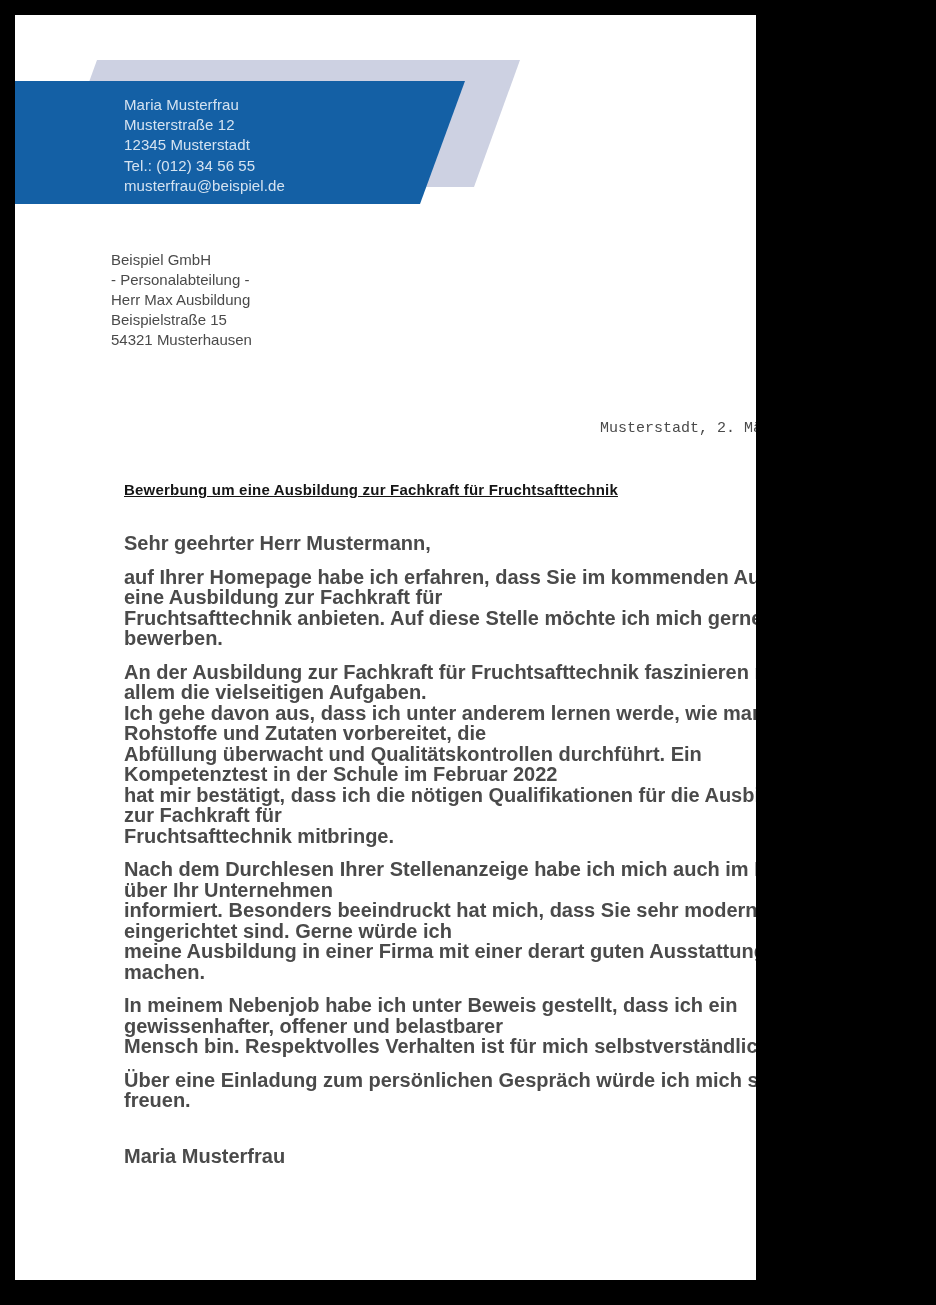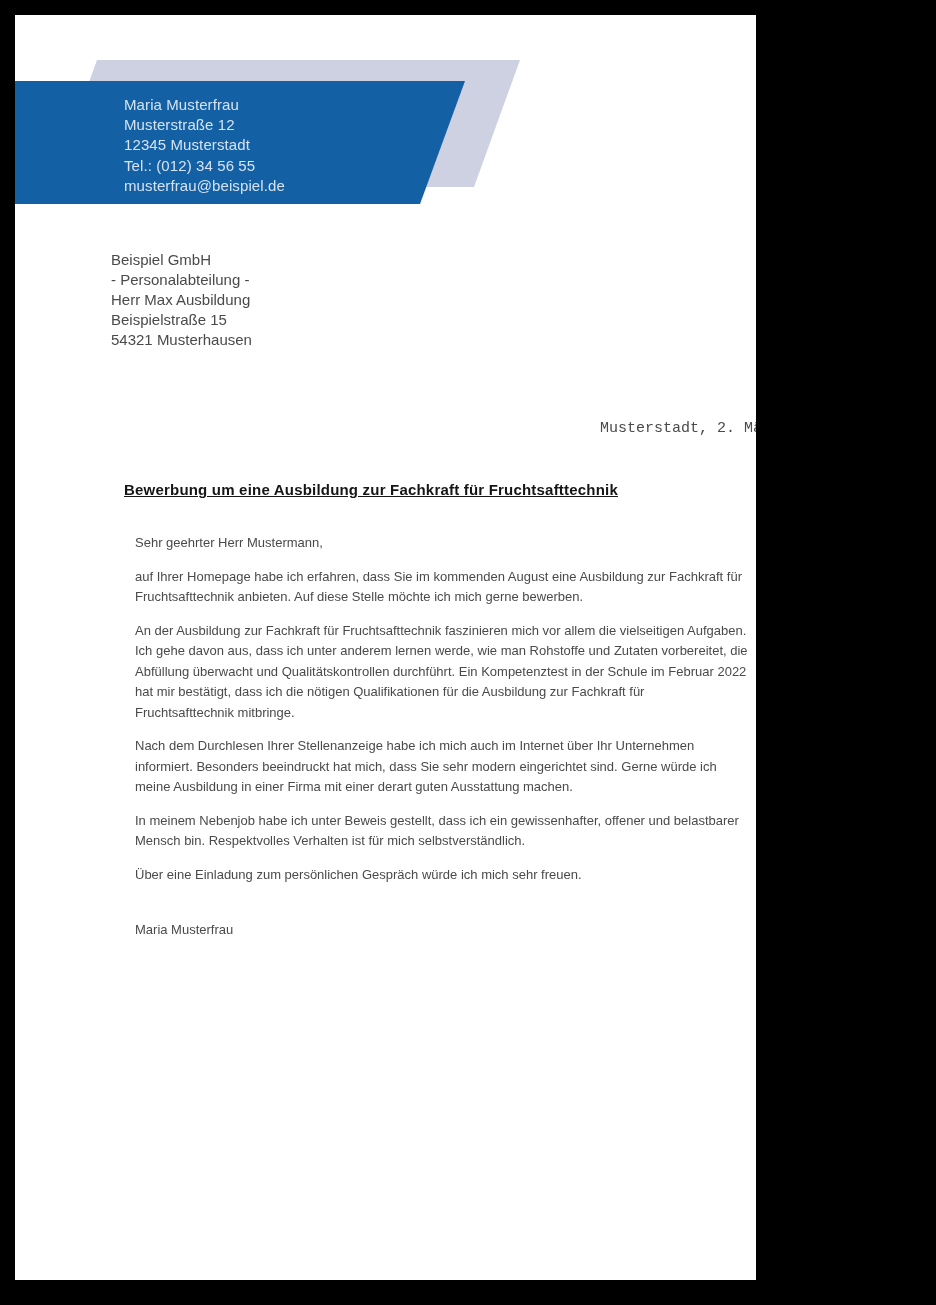--- a/index.html
+++ b/index.html
@@ -69,25 +69,26 @@
     font-size: 15px;
     font-weight: bold;
     line-height: 21px;
     letter-spacing: 0.2px;
     text-decoration: underline;
   }
 
   
   .letter-body {
     position: absolute;
-    left: 120px; top: 518px;
+    left: 109px; top: 518px;
     width: 715px;
     color: var(--body-text, #4A4A4A);
-    font-size: 13px;
+    font-size: 20px;
     line-height: 20.5px;
+    font-weight: bold;
   }
   .letter-body p {
     white-space: pre-line;
     margin-top: 13px;
   }
   .letter-body .salutation { margin-top: 0; }
   .letter-body .closing { margin-top: 16px; }
   .letter-body .signature { margin-top: 35px; }
 </style>
 </head>

